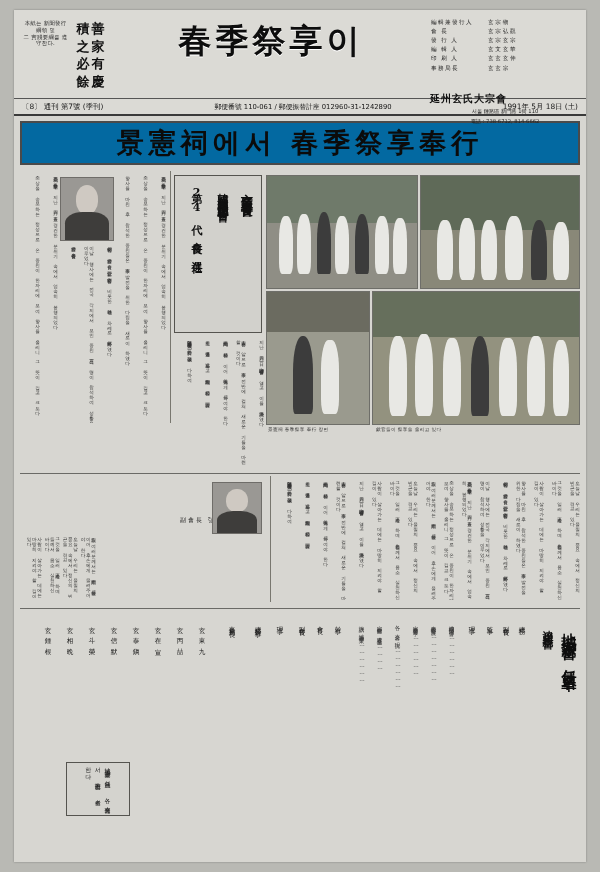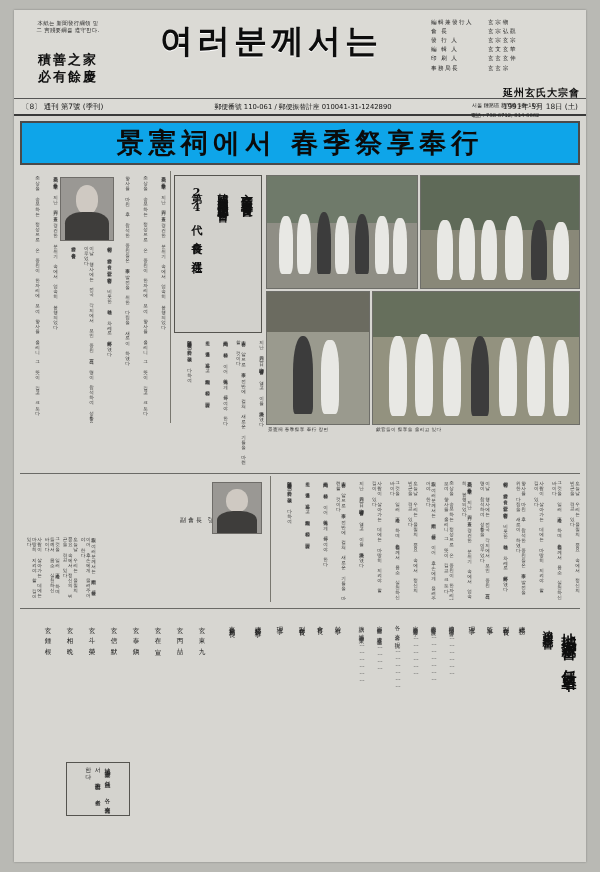--- a/index.html
+++ b/index.html
@@ -14,21 +14,21 @@
     background:#d7d6d1;
     box-shadow:0 0 2px rgba(0,0,0,.3);
   }
   
   .masthead{
     position:relative;height:88px;border-bottom:1px solid #555;
     background:#dbdad5;
   }
   .mh-left{
     position:absolute;left:8px;top:10px;width:92px;height:66px;
-    display:flex;flex-direction:column;justify-content:space-between;
+    display:flex;flex-direction:row;justify-content:space-between;
   }
   .mh-left .tiny{
     font-size:5.4px;line-height:1.25;color:#2a2a2a;letter-spacing:.3px;
     text-align:center;
   }
   .mh-left .motto{
     font-size:13px;font-weight:bold;color:#111;text-align:center;
     font-family:"DejaVu Serif", serif;letter-spacing:2px;line-height:1.35;
   }
   .mh-title{
@@ -43,37 +43,37 @@
   .mh-right{
     position:absolute;right:6px;top:8px;width:150px;
   }
   .mh-right table{border-collapse:collapse;width:100%;}
   .mh-right td{
     font-size:5.6px;color:#1d1d1d;padding:0.6px 1px;white-space:nowrap;
     border:0;
   }
   .mh-right td.lbl{width:38%;letter-spacing:1.4px;}
   .mh-right .org{
-    margin-top:13px;text-align:right;font-size:10px;font-weight:bold;
+    margin-top:19px;text-align:left;font-size:10px;font-weight:bold;
     font-family:"DejaVu Serif", serif;letter-spacing:1px;color:#111;
   }
   .mh-right .addr{
     margin-top:2px;font-size:5.2px;line-height:1.5;color:#222;text-align:center;
   }
   
   .infobar{
     height:15px;border-bottom:2px solid #3a3a3a;
     display:flex;align-items:center;justify-content:space-between;
     padding:0 8px;font-size:7.4px;color:#151515;background:#dbdad5;
   }
   .infobar .center{font-size:6.8px;}
   
   .headline{
     margin:5px 6px 4px 6px;height:40px;
-    border:2px solid #4a4a4a;background:#0ea5e9;
+    border:2px solid #4a4a4a;background:#0369a1;
     display:flex;align-items:center;justify-content:center;
   }
   .headline span{
     font-family:"DejaVu Serif", serif;
     font-size:27px;font-weight:bold;letter-spacing:5px;color:#0b0b0b;
   }
   
   .upper{
     position:relative;margin:0 6px;height:300px;
   }
@@ -170,21 +170,21 @@
         <div class="tiny">本紙는 新聞發行綱領 및</div>
         <div class="tiny">二 實踐要綱을 遵守한다.</div>
       </div>
       <div>
         <div class="motto">積善之家</div>
         <div class="motto">必有餘慶</div>
       </div>
     </div>
 
     <div class="mh-title">
-      <div class="big">여러분께서는</div>
+      <div class="big">春季祭享이</div>
     </div>
 
     <div class="mh-right">
       <table>
         <tbody>
             <tr>
           <td class="lbl">編輯兼發行人</td>
           <td>玄 宗 物</td>
         </tr>
         <tr>
@@ -210,21 +210,21 @@
       </tbody>
         </table>
       <div class="org">延州玄氏大宗會</div>
       <div class="addr">서울 鍾路區 新門路 1街 110</div>
       <div class="addr">電話 : 738-6712, 814-6662</div>
     </div>
   </div>
 
   <div class="infobar">
     <div>〔8〕  通刊 第7號 (季刊)</div>
-    <div class="center">郵便番號 110-061 / 郵便振替計座 010041-31-1242890</div>
+    <div class="center">郵便番號 110-061 / 郵便振替計座 012960-31-1242890</div>
     <div>1991年  5月 18日 (土)</div>
   </div>
 
   <div class="headline">
     <span>景憲祠에서 春季祭享奉行</span>
   </div>
 
   <div class="upper">
 
     <div class="col-vtext" style="left:2px;top:4px;height:248px;width:18px;">조상을 숭모하는 정성으로 온 종친이 한자리에 모여 향사를 올리니 그 뜻이 깊고 크도다</div>

